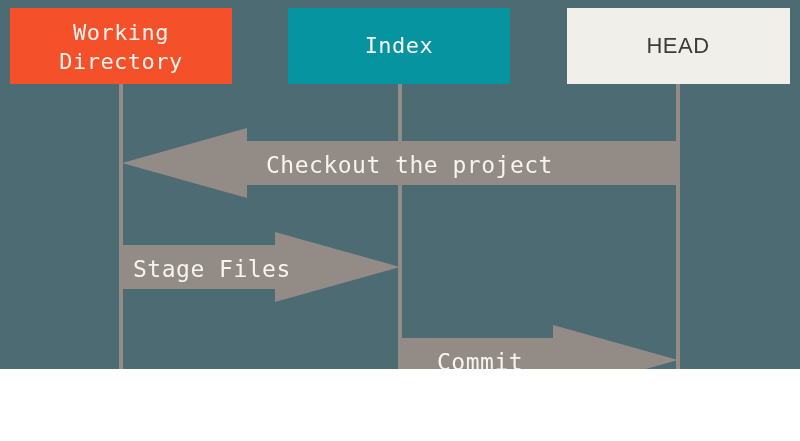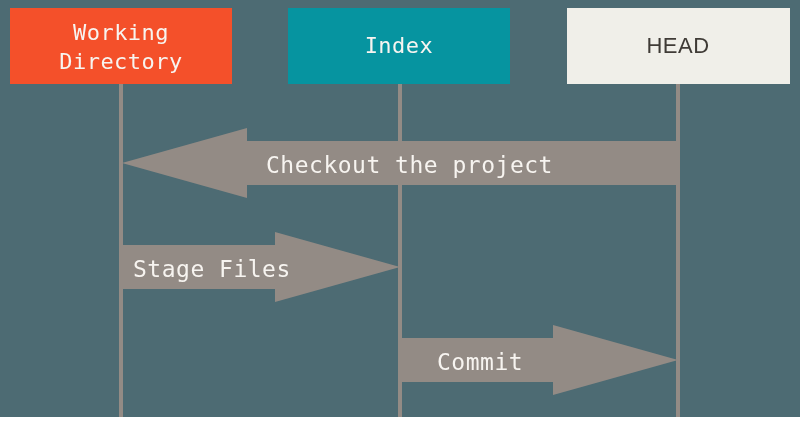--- a/index.html
+++ b/index.html
@@ -3,21 +3,21 @@
 <meta charset="utf-8">
 <style>
   html, body {
     margin: 0;
     padding: 0;
     background: #ffffff;
   }
   #stage {
     position: relative;
     width: 800px;
-    height: 417px;
+    height: 369px;
     overflow: hidden;
     font-family: "DejaVu Sans Mono", monospace;
   }
   #diagram-svg {
     position: absolute;
     left: 0;
     top: 0;
     width: 800px;
     height: 441px;
     display: block;

